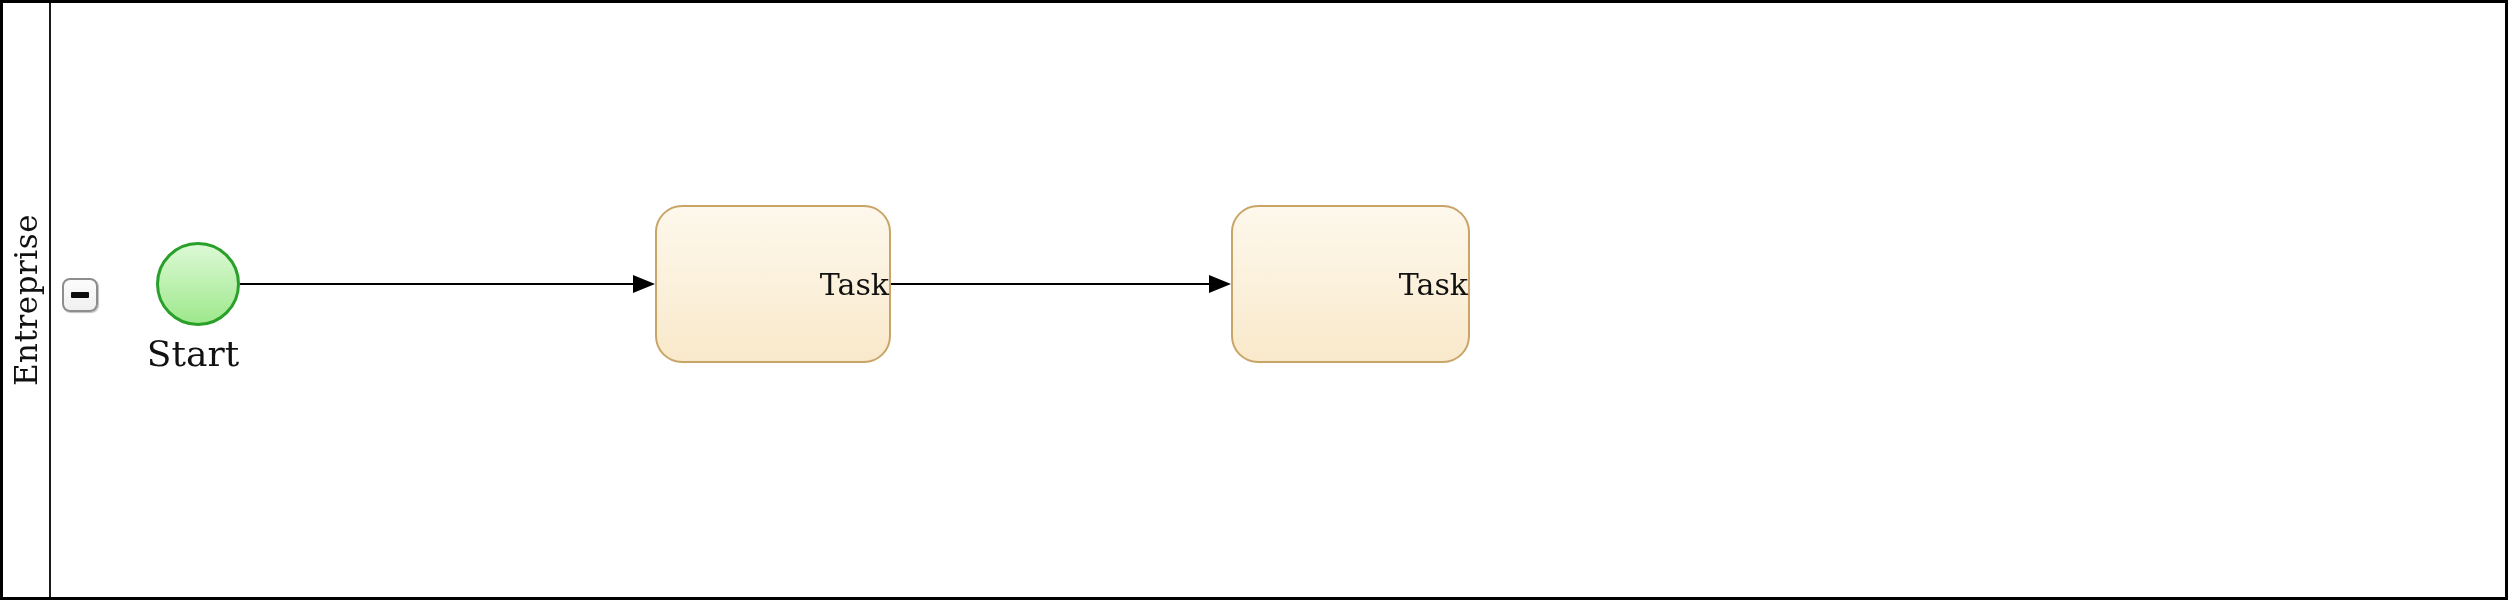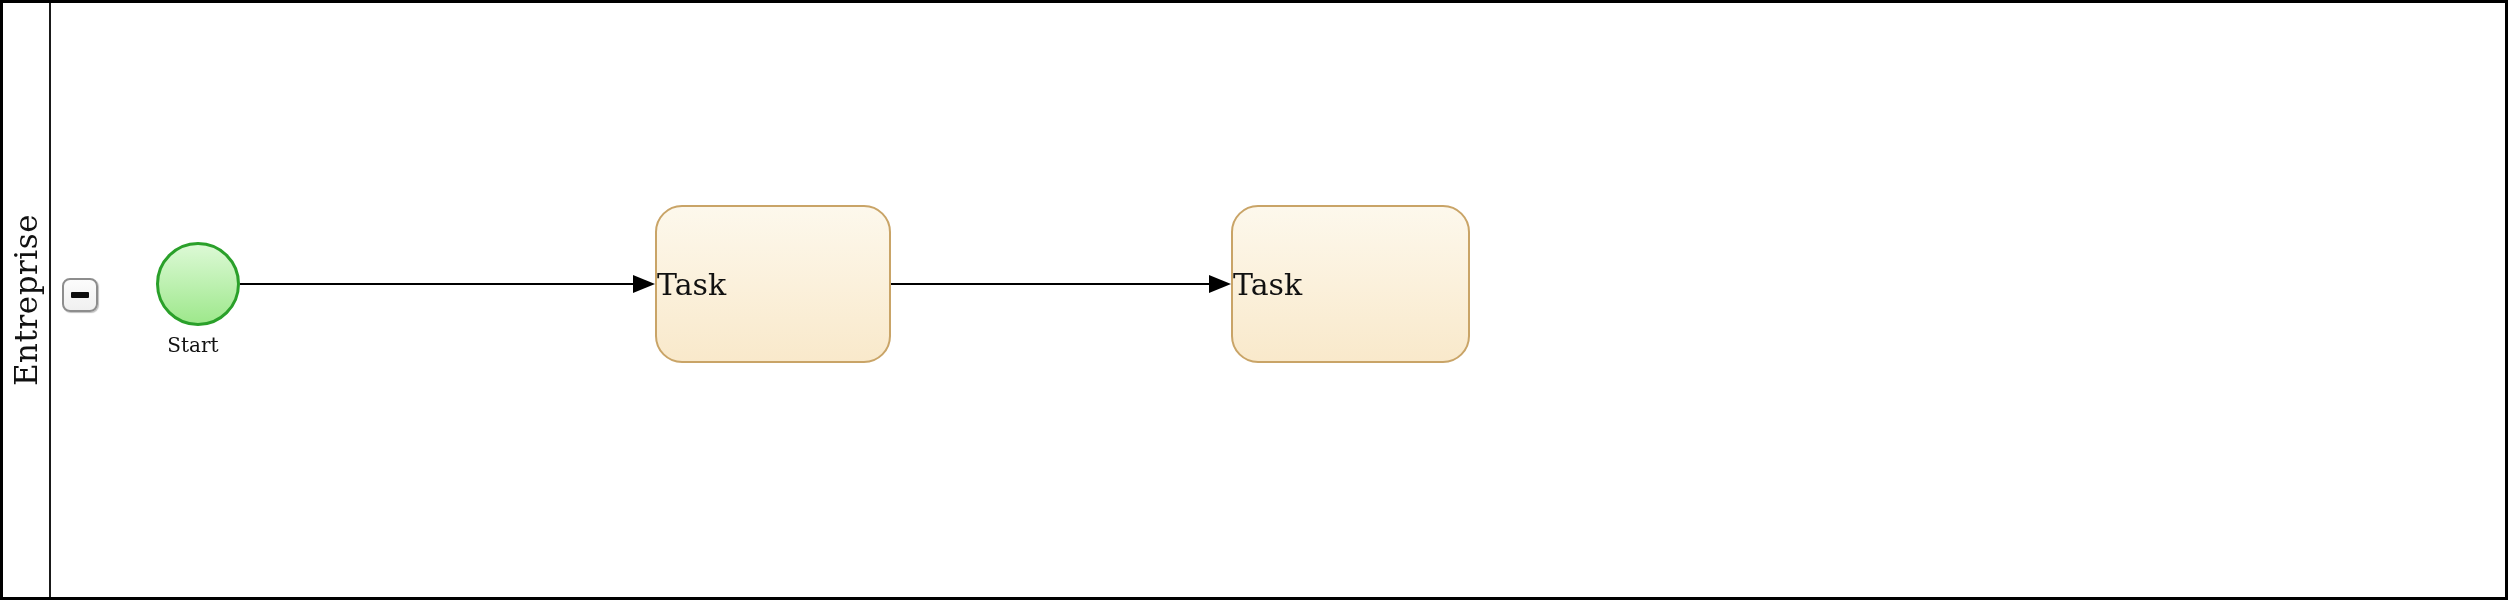--- a/index.html
+++ b/index.html
@@ -69,35 +69,36 @@
     border: 3px solid var(--start-stroke, #2aa02a);
     border-radius: 50%;
     background: linear-gradient(var(--start-fill-top, #dcf9d5), var(--start-fill-bottom, #9ee88c));
     box-sizing: content-box;
   }
   .start-label {
     position: absolute;
     left: 110px; top: 330px;
     width: 160px;
     text-align: center;
-    font-size: 20px;
+    font-size: 36px;
     color: var(--text, #111);
   }
   
   .task {
     position: absolute;
     top: 202px;
     height: 158px;
     box-sizing: border-box;
     border: 2px solid var(--task-stroke, #c9a467);
     border-radius: 27px;
     background: linear-gradient(var(--task-fill-top, #fdf8ec), var(--task-fill-bottom, #f9e9cb));
     display: flex;
     align-items: center;
-    justify-content: flex-start;
+    justify-content: flex-end;
+    padding-left: 32px;
   }
   .task-1 { left: 652px;  width: 236px; }
   .task-2 { left: 1228px; width: 239px; }
   .task-label {
     font-size: 30px;
     color: var(--text, #111);
   }
   
   .edge {
     position: absolute;

